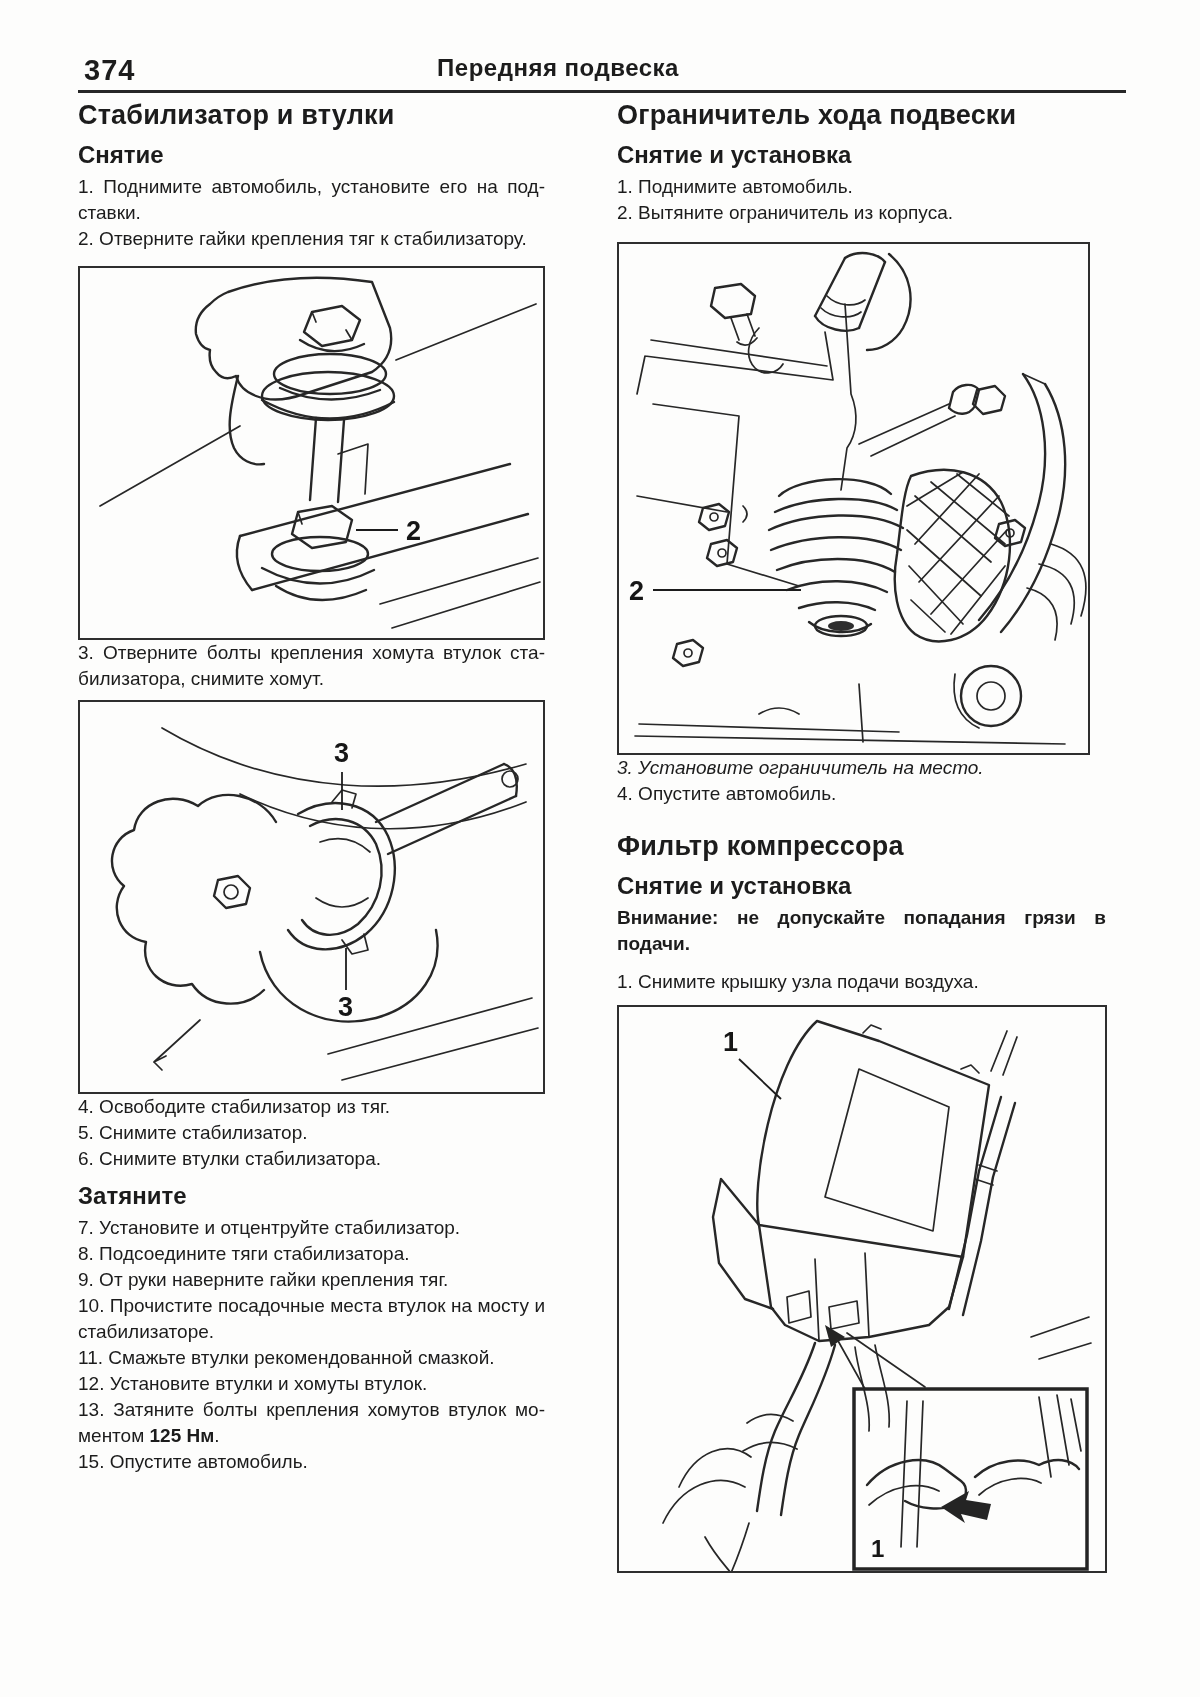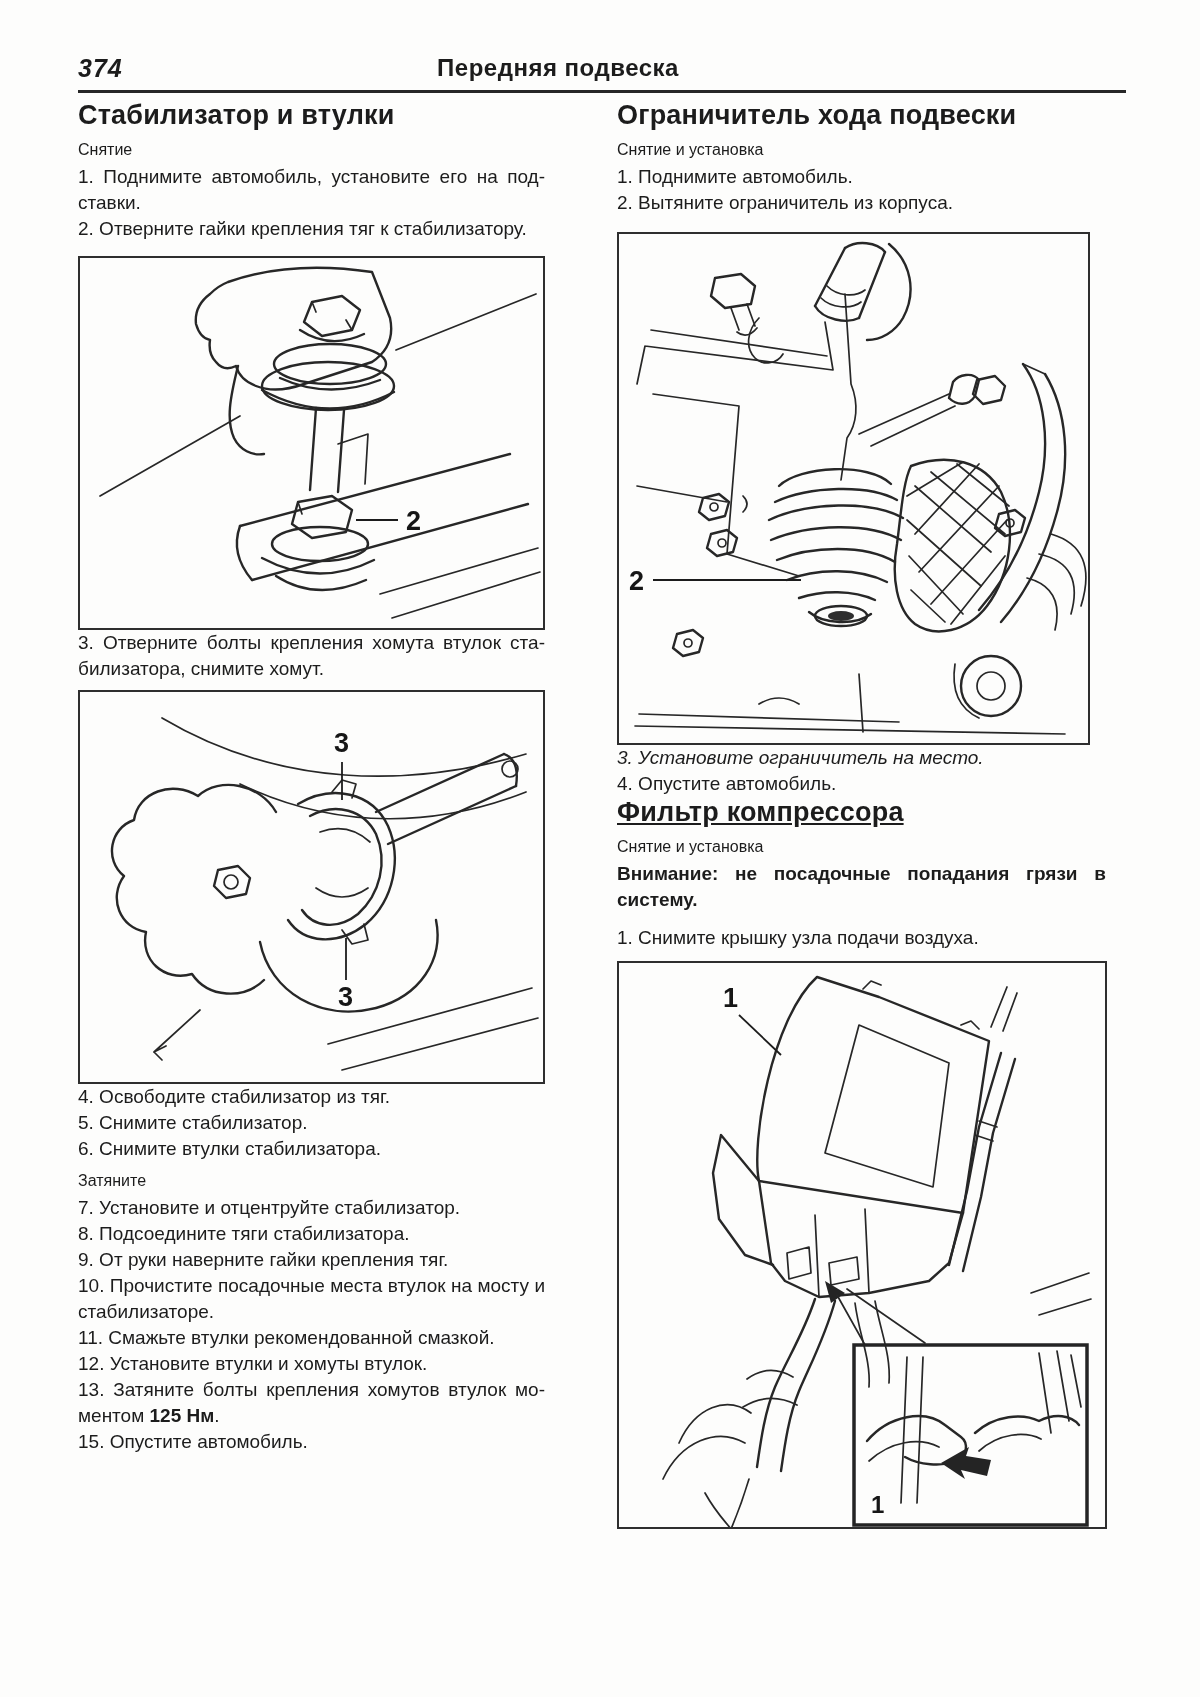--- a/index.html
+++ b/index.html
@@ -6,39 +6,39 @@
   html,body{margin:0;padding:0;background:#ffffff;}
   .page{
     position:relative;
     width:1200px;height:1697px;
     background:#fdfdfc;
     font-family:"Liberation Sans", sans-serif;
     color:#1c1c1c;
     overflow:hidden;
   }
   .page-num{
-    position:absolute;left:78px;top:54px;
-    font-size:25px;font-weight:bold;letter-spacing:1px;font-style:italic;
+    position:absolute;left:84px;top:54px;
+    font-size:29px;font-weight:bold;letter-spacing:1px;
   }
   .page-title{
     position:absolute;left:78px;top:54px;width:960px;
     text-align:center;font-size:24px;font-weight:bold;letter-spacing:.5px;
   }
   .header-rule{
     position:absolute;left:78px;top:90px;width:1048px;height:3px;
     background:#272727;
   }
   .col{position:absolute;top:100px;}
   .col-left{left:78px;width:467px;}
   .col-right{left:617px;width:505px;}
   h1.section-title{
     margin:0 0 10px 0;font-size:27px;font-weight:bold;letter-spacing:.2px;
   }
-  h1.section-title.second{margin-bottom:10px;text-decoration:underline;}
-  h2.sub-heading{margin:2px 0 5px 0;font-size:16px;font-weight:normal;}
+  h1.section-title.second{margin-top:24px;margin-bottom:10px;}
+  h2.sub-heading{margin:2px 0 5px 0;font-size:24px;font-weight:bold;}
   h2.sub-heading.install{margin-top:10px;}
   p.step{
     margin:0;font-size:19px;line-height:26px;text-align:justify;
   }
   p.warning{
     margin:0 0 12px 0;font-size:19px;line-height:26px;font-weight:bold;
     text-align:justify;padding-right:16px;
   }
   .figure{
     border:2px solid #2e2e2e;background:#fdfdfc;box-sizing:border-box;
@@ -232,21 +232,21 @@
         <line class="leader" x1="34" y1="346" x2="182" y2="346"></line>
         <text class="fig-label" x="10" y="356">2</text>
       </svg>
     </div>
 
     <p class="step mt16">3. Установите ограничитель на место.</p>
     <p class="step">4. Опустите автомобиль.</p>
 
     <h1 class="section-title second">Фильтр компрессора</h1>
     <h2 class="sub-heading">Снятие и установка</h2>
-    <p class="warning">Внимание: не посадочные попадания грязи в систему.</p>
+    <p class="warning">Внимание: не допускайте попадания грязи в подачи.</p>
     <p class="step">1. Снимите крышку узла подачи воздуха.</p>
 
     <div class="figure fig4">
       <svg viewBox="0 0 486 564">
         <g class="art">
 
           <path d="M198,14 L260,34 L370,78 L344,250 L140,218 C132,180 152,56 198,14 Z"></path>
           <path class="art-thin" d="M240,62 L330,100 L314,224 L206,190 Z"></path>
           <path class="art-thin" d="M244,26 L252,18 L262,22 M342,62 L352,58 L360,66"></path>
 

